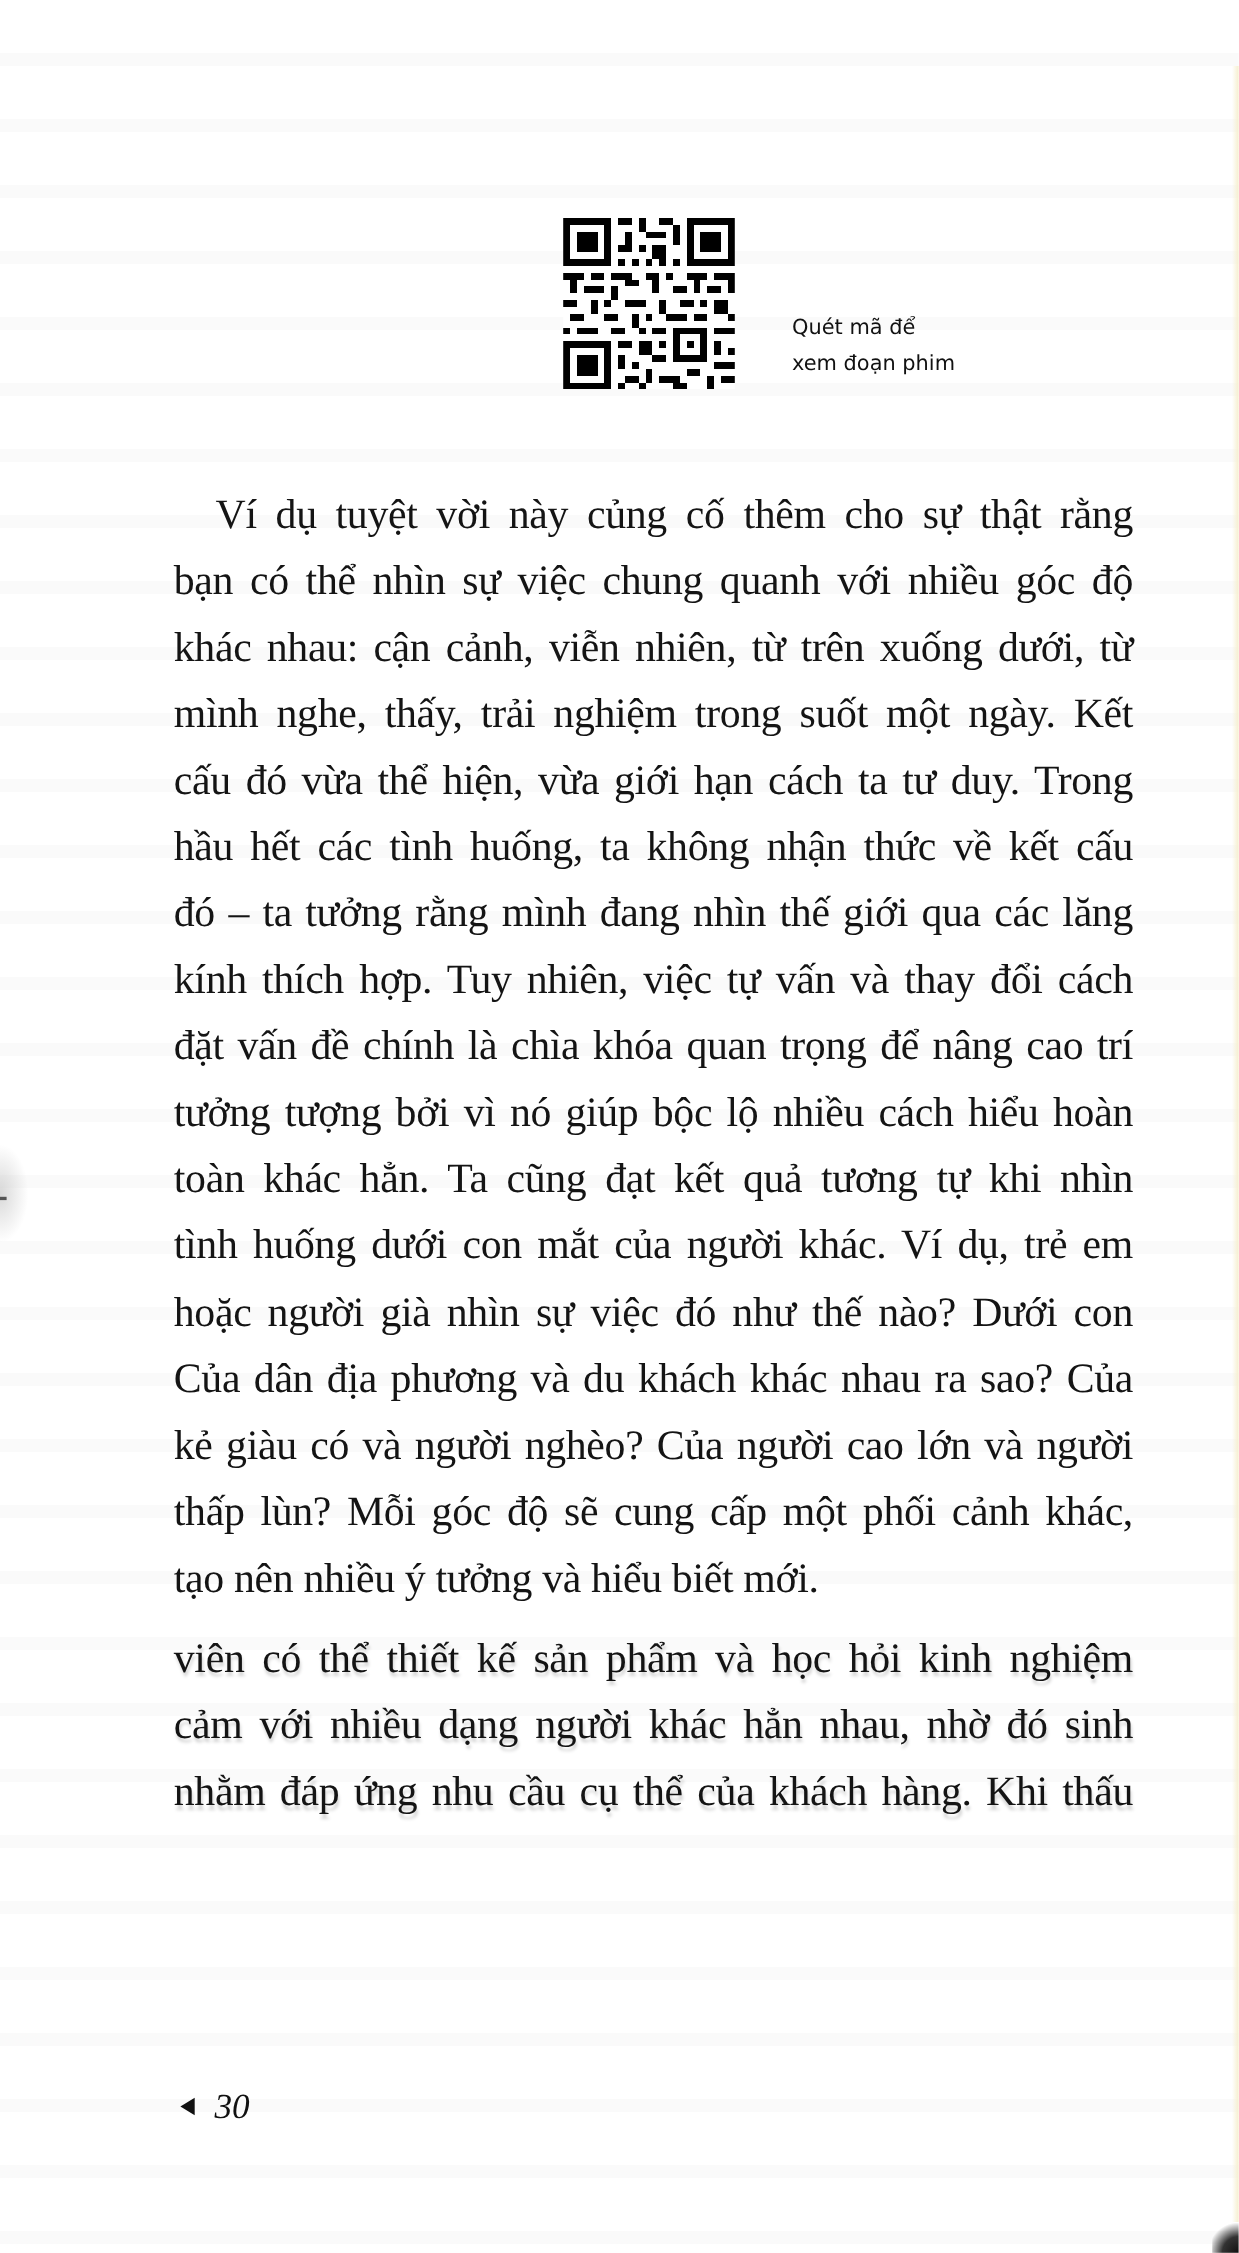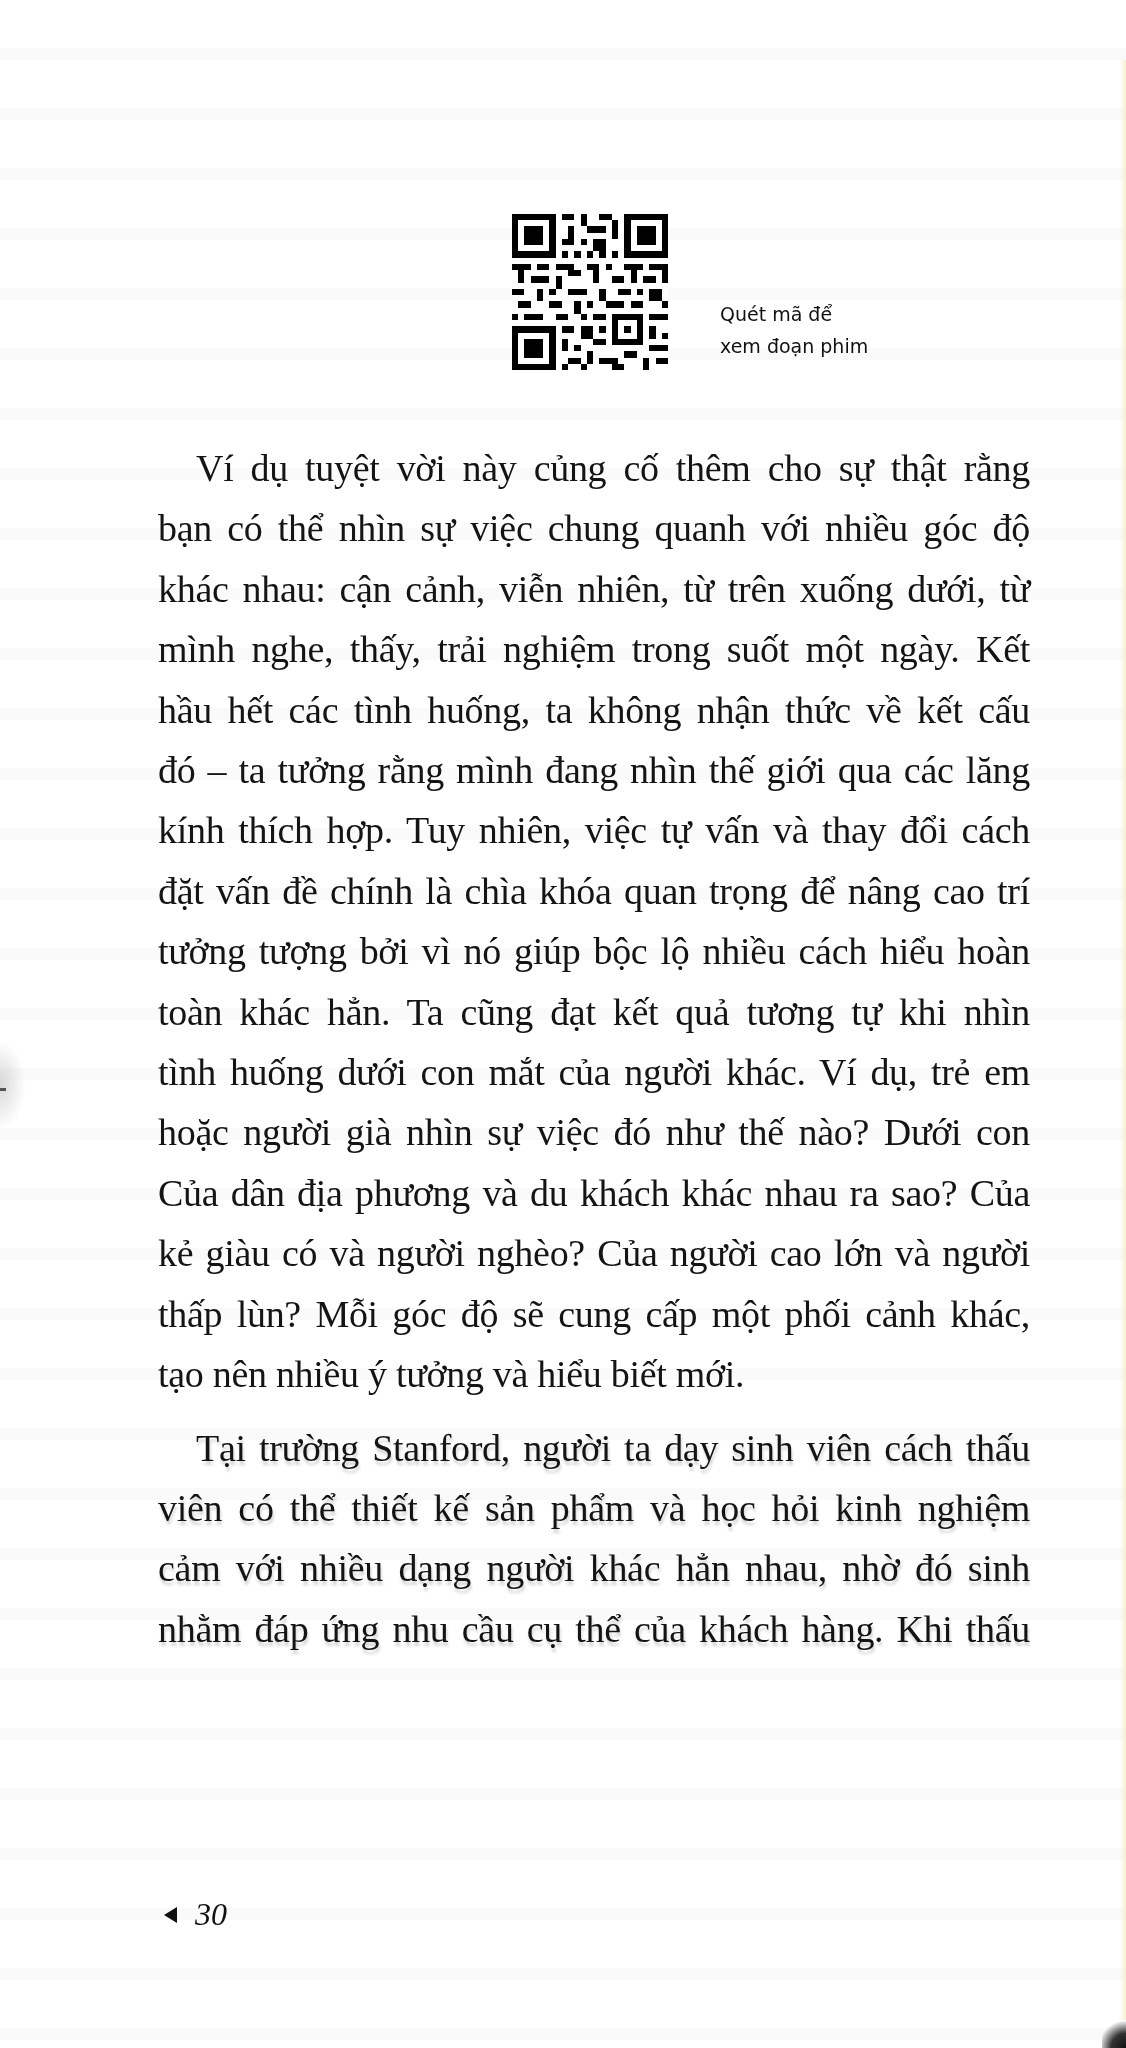--- a/index.html
+++ b/index.html
@@ -45,21 +45,21 @@
       position: absolute;
       left: 0; top: 1088px;
       width: 6px; height: 3px;
       background: #555;
     }
 
     
     .qr-block {
       position: absolute;
       left: 512px;
-      top: 212px;
+      top: 196px;
       display: flex;
       align-items: flex-end;
     }
     .qr-code {
       width: 156px;
       height: 160px;
       position: relative;
     }
     .qr-code svg { display: block; }
     .qr-caption {
@@ -239,35 +239,35 @@
     <span>xem đoạn phim</span>
   </div>
 </div>
 
 <div class="text-column">
   <p class="para">
     <span class="line first">Ví dụ tuyệt vời này củng cố thêm cho sự thật rằng</span>
     <span class="line">bạn có thể nhìn sự việc chung quanh với nhiều góc độ</span>
     <span class="line">khác nhau: cận cảnh, viễn nhiên, từ trên xuống dưới, từ</span>
     <span class="line">mình nghe, thấy, trải nghiệm trong suốt một ngày. Kết</span>
+    <span class="line">cấu đó vừa thể hiện, vừa giới hạn cách ta tư duy. Trong</span>
     <span class="line">hầu hết các tình huống, ta không nhận thức về kết cấu</span>
     <span class="line">đó – ta tưởng rằng mình đang nhìn thế giới qua các lăng</span>
     <span class="line">kính thích hợp. Tuy nhiên, việc tự vấn và thay đổi cách</span>
     <span class="line">đặt vấn đề chính là chìa khóa quan trọng để nâng cao trí</span>
     <span class="line">tưởng tượng bởi vì nó giúp bộc lộ nhiều cách hiểu hoàn</span>
     <span class="line">toàn khác hẳn. Ta cũng đạt kết quả tương tự khi nhìn</span>
     <span class="line">tình huống dưới con mắt của người khác. Ví dụ, trẻ em</span>
     <span class="line">hoặc người già nhìn sự việc đó như thế nào? Dưới con</span>
     <span class="line">Của dân địa phương và du khách khác nhau ra sao? Của</span>
     <span class="line">kẻ giàu có và người nghèo? Của người cao lớn và người</span>
     <span class="line">thấp lùn? Mỗi góc độ sẽ cung cấp một phối cảnh khác,</span>
     <span class="line last">tạo nên nhiều ý tưởng và hiểu biết mới.</span>
   </p>
   <p class="para shadowed">
-    <span class="line first">Tại trường Stanford, người ta dạy sinh viên cách thấu</span>
     <span class="line">viên có thể thiết kế sản phẩm và học hỏi kinh nghiệm</span>
     <span class="line">cảm với nhiều dạng người khác hẳn nhau, nhờ đó sinh</span>
     <span class="line">nhằm đáp ứng nhu cầu cụ thể của khách hàng. Khi thấu</span>
   </p>
 </div>
 
 <div class="page-footer">
   <span class="page-arrow"></span>
   <span class="page-number">30</span>
 </div>

